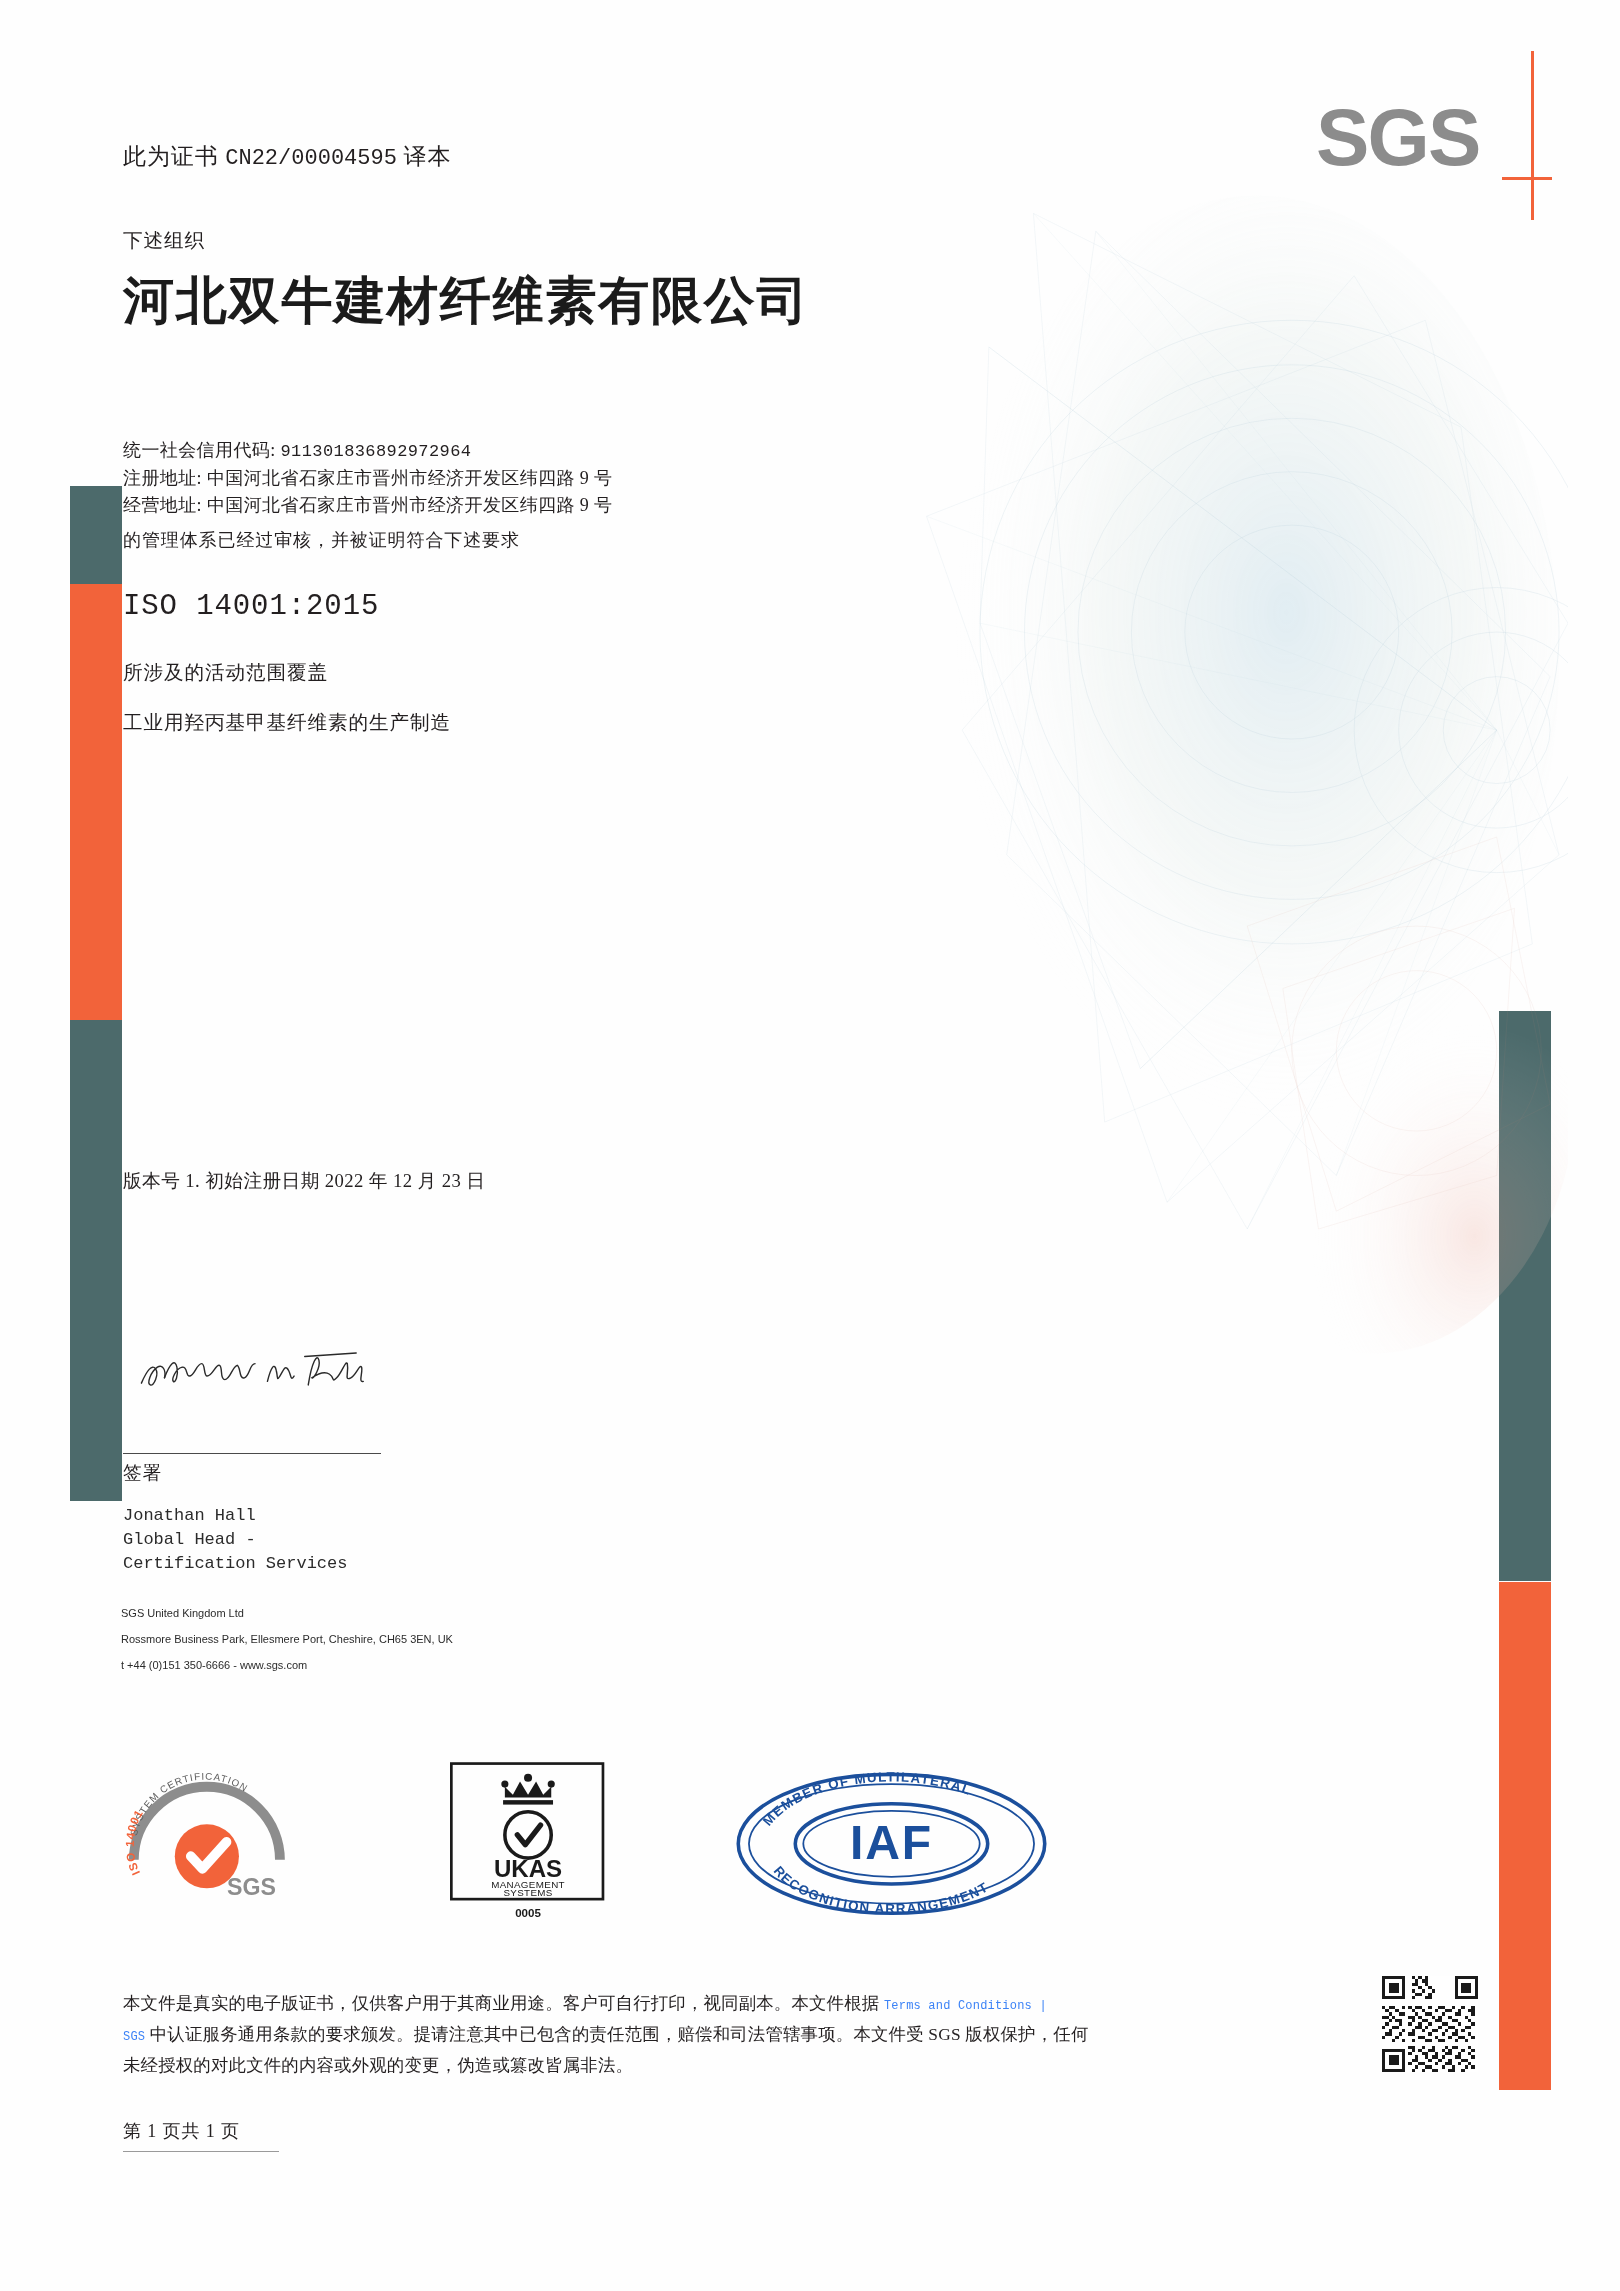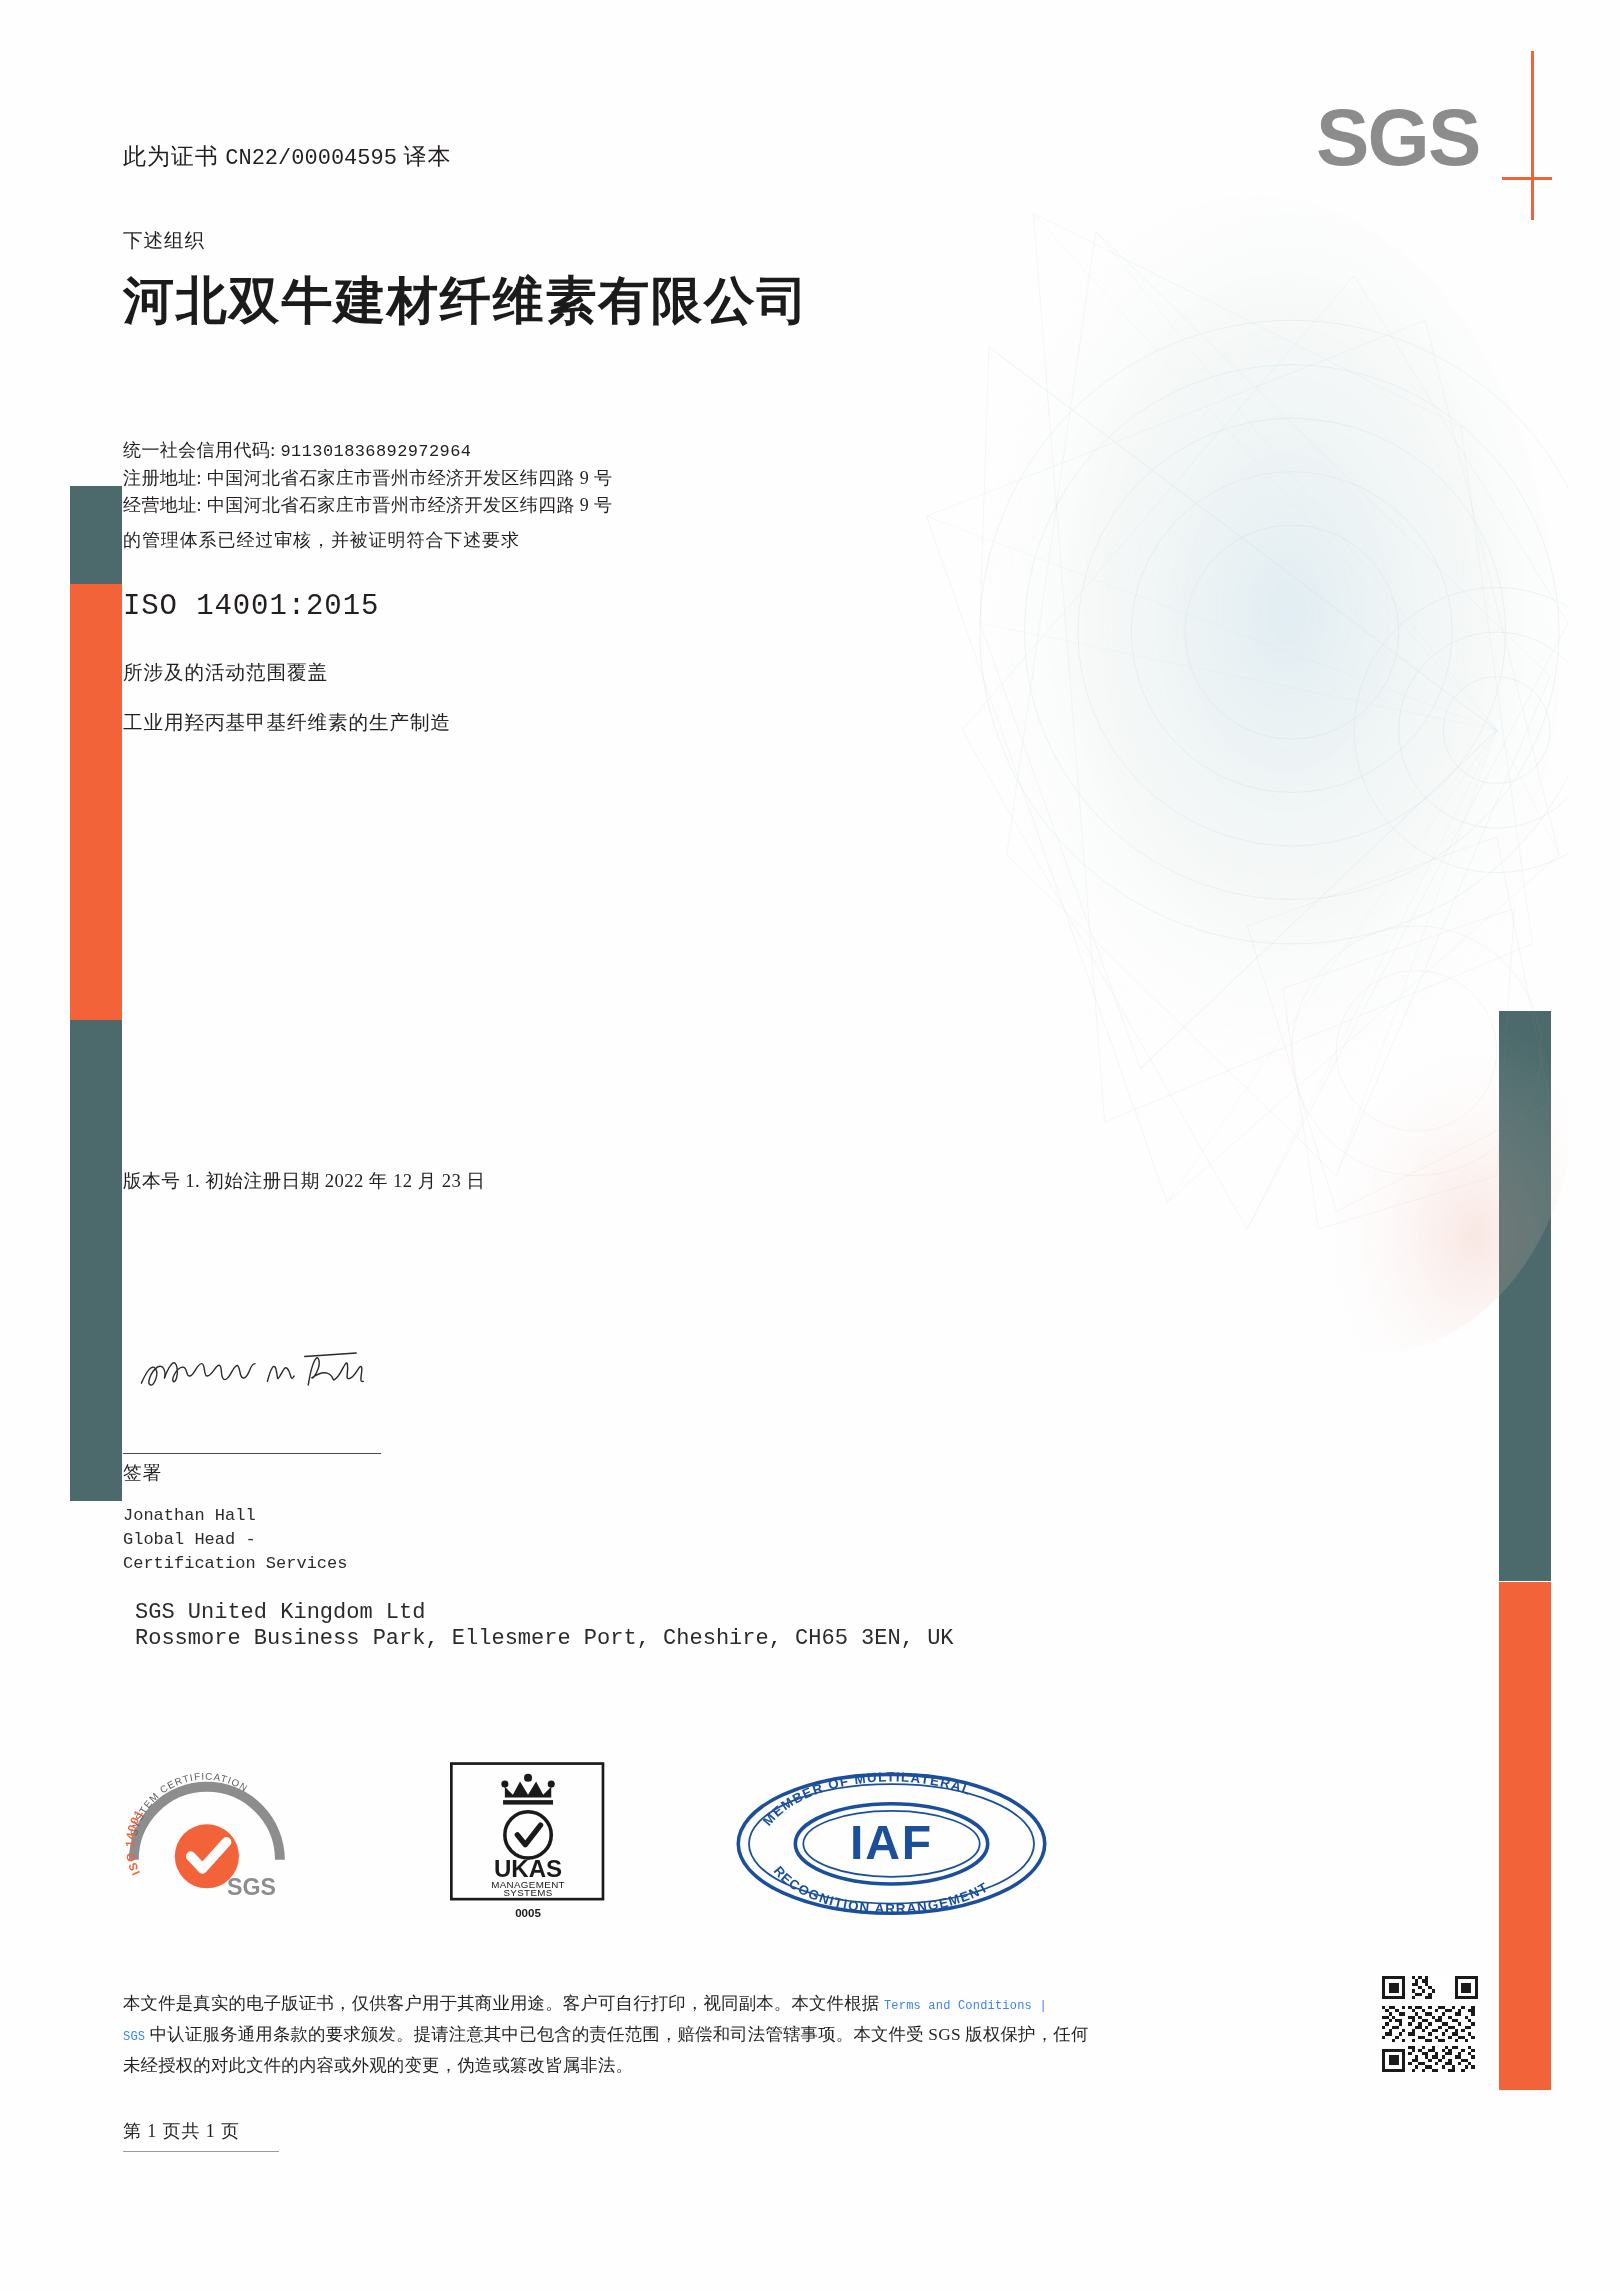--- a/index.html
+++ b/index.html
@@ -191,24 +191,24 @@
     left: 123px;
     top: 1504px;
     font-family: "Liberation Mono", monospace;
     font-size: 17px;
     line-height: 24px;
     letter-spacing: 0px;
     color: #2b2b2b;
   }
   .company-details {
     position: absolute;
-    left: 135px;
+    left: 121px;
     top: 1600px;
-    font-family: Liberation Mono, monospace;
-    font-size: 22px;
+    font-family: Liberation Sans, sans-serif;
+    font-size: 11px;
     line-height: 26px;
     letter-spacing: 0px;
     color: #2b2b2b;
   }
 
   
   .marks { position: absolute; left: 116px; top: 1760px; }
 
   .mark-sgs-iso { position: absolute; left: 0;   top: 0;  width: 196px; height: 156px; }
   .mark-ukas    { position: absolute; left: 330px; top: 0; width: 165px; height: 165px; }
@@ -366,20 +366,21 @@
 
   <div class="sig-details">
     <div>Jonathan Hall</div>
     <div>Global Head -</div>
     <div>Certification Services</div>
   </div>
 
   <div class="company-details">
     <div>SGS United Kingdom Ltd</div>
     <div>Rossmore Business Park, Ellesmere Port, Cheshire, CH65 3EN, UK</div>
+    <div>t +44 (0)151 350-6666 - www.sgs.com</div>
   </div>
 
   <div class="marks">
 
     <svg class="mark-sgs-iso" viewBox="0 0 220 175">
       <defs>
         <path id="arcTop" d="M22 100 A 78 78 0 0 1 178 100"></path>
         <path id="arcLeft" d="M30 132 A 70 70 0 0 1 30 60"></path>
       </defs>
       <path d="M20 112 A 82 82 0 0 1 184 112" fill="none" stroke="#8d8d8d" stroke-width="11"></path>

